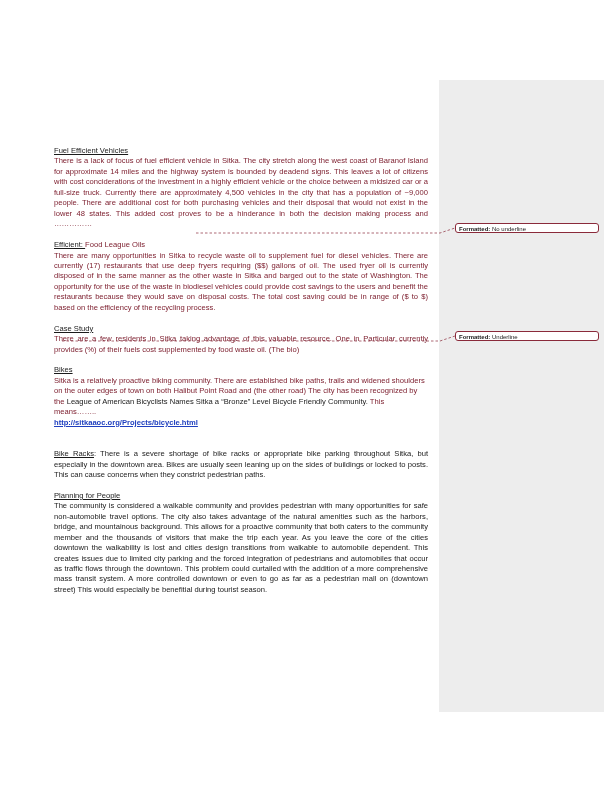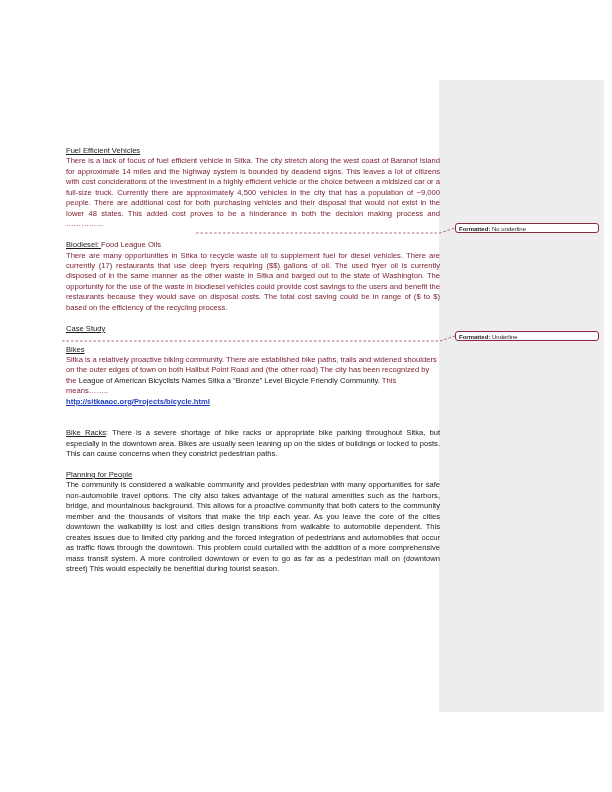--- a/index.html
+++ b/index.html
@@ -1,19 +1,19 @@
 <!DOCTYPE html>
 <html><head>
 <meta charset="utf-8">
 <style>
   html, body { margin:0; padding:0; }
   body { width:612px; height:792px; background:#ffffff; position:relative; overflow:hidden;
          font-family:"Liberation Sans", sans-serif; }
   .pane { position:absolute; left:439px; top:80px; width:165px; height:632px; background:#ededed; }
-  .page { position:absolute; left:66px; top:146px; width:374px; font-size:7.6px; line-height:10.45px; color:#1a1a1a; }
+  .page { position:absolute; left:54px; top:146px; width:374px; font-size:7.6px; line-height:10.45px; color:#1a1a1a; }
   .para { text-align:justify; margin:0; }
   .gap { height:10.45px; }
   .h { text-decoration:underline; color:#1a1a1a; }
   .ins { color:#7a1a2a; }
   .link { color:#1f3fbf; text-decoration:underline;font-weight:bold; }
   .balloon { position:absolute; left:455px; width:144px; height:10px; border:1px solid #8a2a3a; border-radius:3px;
              background:#ffffff; font-size:6px; line-height:10px; padding-left:3px; box-sizing:border-box; color:#222; }
   .balloon b { font-weight:bold; }
   svg.lines { position:absolute; left:0; top:0; width:612px; height:792px; pointer-events:none; }
 </style>
@@ -34,26 +34,27 @@
   <b>Formatted:</b><span> Underline</span>
 </div>
 
 <div class="page">
   <p class="para">
     <span class="h">Fuel Efficient Vehicles</span><br>
     <span class="ins">There is a lack of focus of fuel efficient vehicle in Sitka.  The city stretch along the west coast of Baranof Island for approximate 14 miles and the highway system is bounded by deadend signs.  This leaves a lot of citizens with cost conciderations of the investment in a highly efficient vehicle or the choice between a midsized car or a full-size truck.  Currently there are approximately 4,500 vehicles in the city that has a population of ~9,000 people.  There are additional cost for both purchasing vehicles and their disposal that would not exist in the lower 48 states.  This added cost proves to be a hinderance in both the decision making process and ……………</span>
   </p>
   <div class="gap"></div>
   <p class="para">
-    <span class="h">Biodiesel: </span><span class="ins">Food League Oils</span><br>
+    <span class="h">Efficient: </span><span class="ins">Food League Oils</span><br>
     <span class="ins">There are many opportunities in Sitka to recycle waste oil to supplement fuel for diesel vehicles.  There are currently (17) restaurants that use deep fryers requiring ($$) gallons of oil.  The used fryer oil is currently disposed of in the same manner as the other waste in Sitka and barged out to the state of Washington.  The opportunity for the use of the waste in biodiesel vehicles could provide cost savings to the users and benefit the restaurants because they would save on disposal costs.  The total cost saving could be in range of  ($  to $) based on the efficiency of the recycling process.</span>
   </p>
   <div class="gap"></div>
   <p class="para">
     <span class="h">Case Study</span><br>
+    <span class="ins">There are a few residents in Sitka taking advantage of this valuable resource.  One in Particular currently provides (%) of their fuels cost supplemented by food waste oil.   (The bio)</span>
   </p>
   <div class="gap"></div>
   <p class="para" style="text-align:left">
     <span class="h">Bikes</span><br>
     <span class="ins">Sitka is a relatively proactive biking community.  There are established bike paths, trails and widened shoulders on the outer edges of town on both Halibut Point Road and (the other road) The city has been recognized by the </span><span>League of American Bicyclists Names Sitka a “Bronze” Level Bicycle Friendly Community.</span><span class="ins">  This means……..</span><br>
     <span class="link">http://sitkaaoc.org/Projects/bicycle.html</span>
   </p>
   <div class="gap"></div>
   <div class="gap"></div>
   <p class="para">

